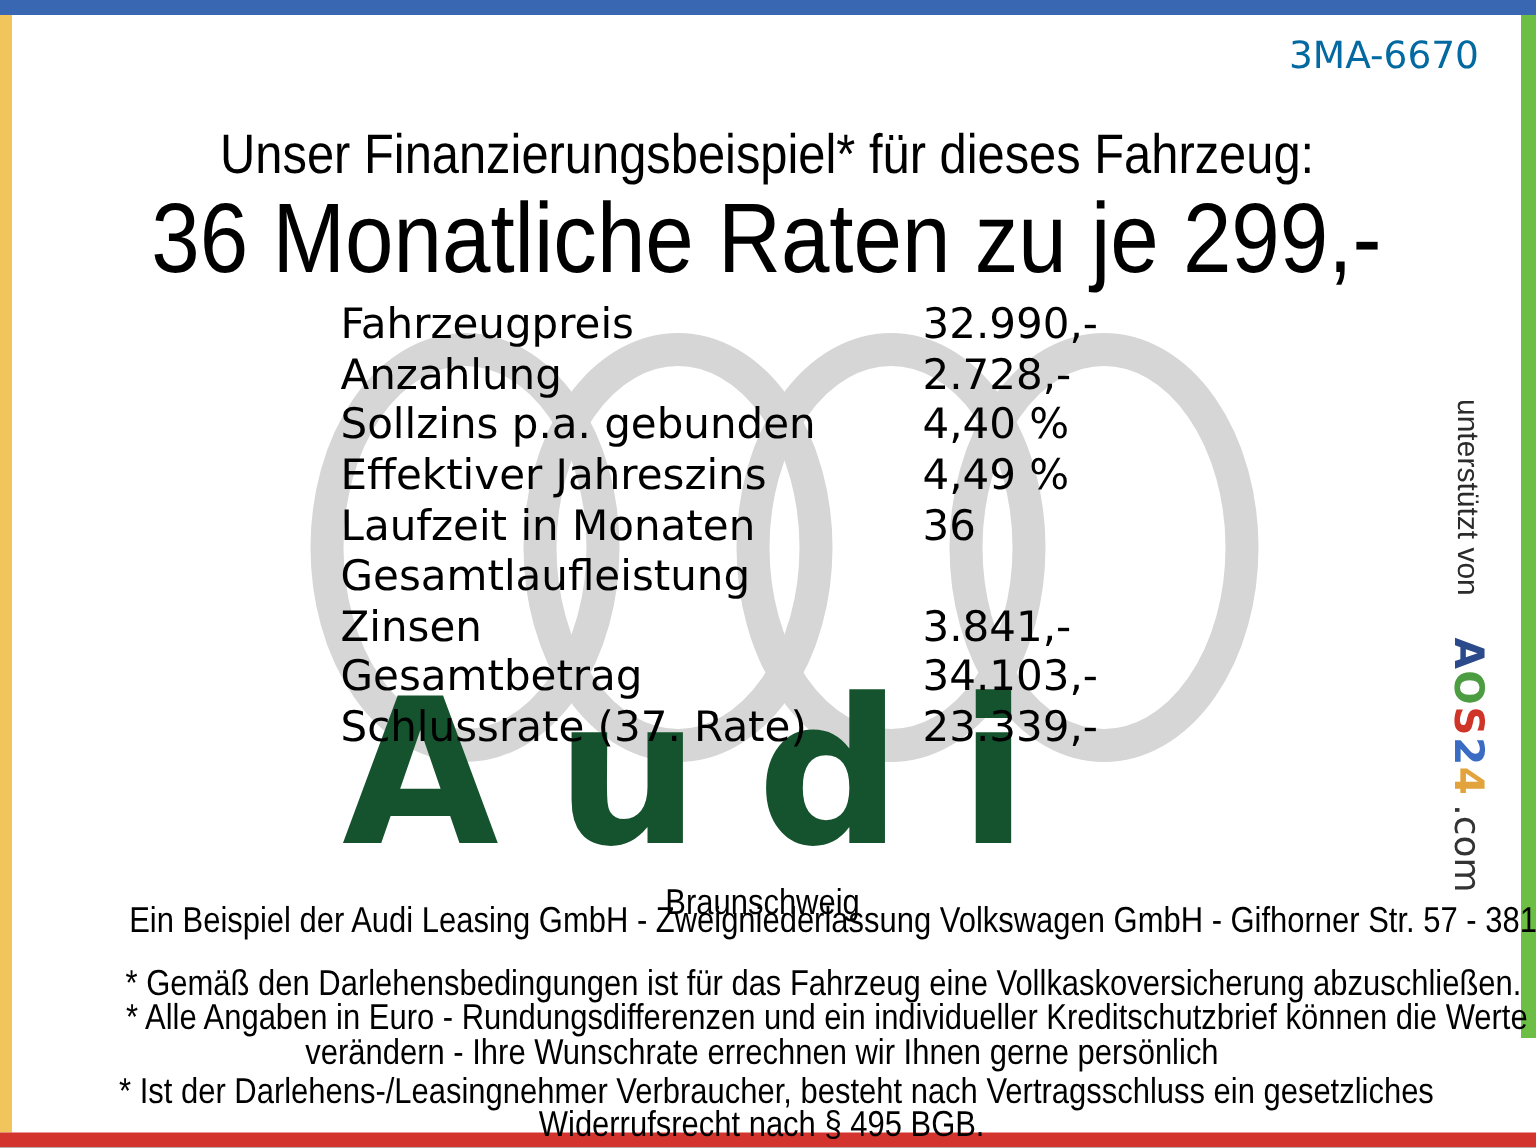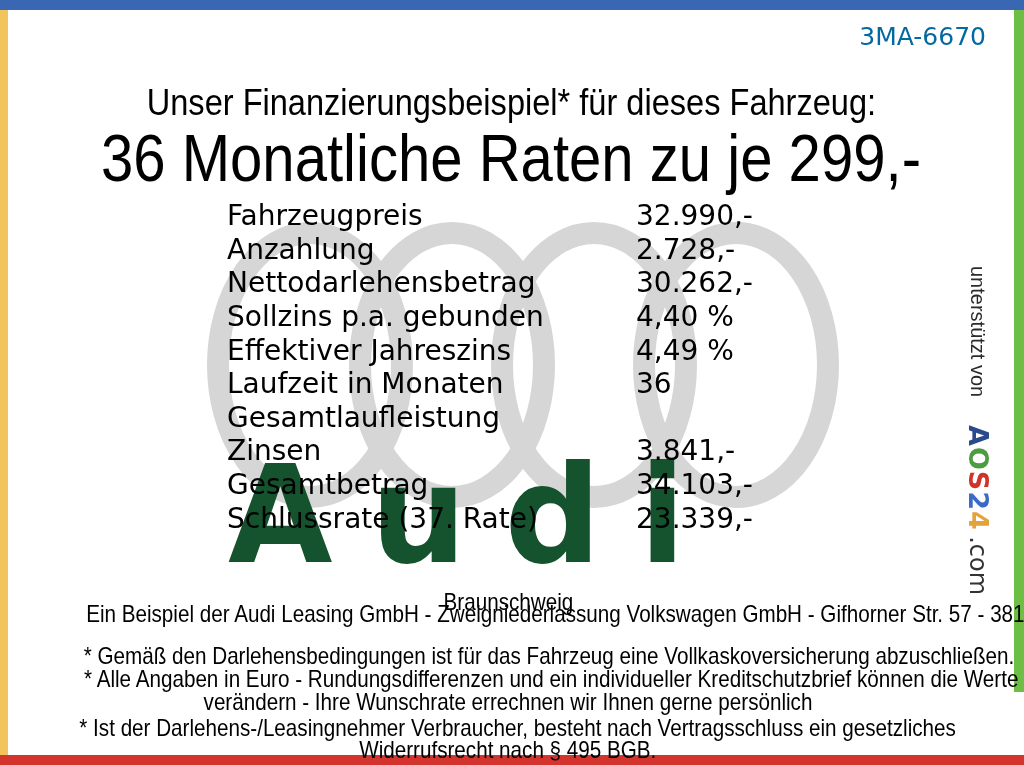--- a/index.html
+++ b/index.html
@@ -31,21 +31,21 @@
   
   .center-line { position:absolute; left:8px; width:1006px; text-align:center; z-index:2; white-space:nowrap; }
   .cond { display:inline-block; transform:scaleX(0.88); transform-origin:50% 50%; white-space:nowrap; }
   .title-1 { top:78px;  font-size:37px; line-height:50px; }
   .title-2 { top:124px; font-size:66px; line-height:68px; }
 
   
   .fin-table { position:absolute; left:227px; top:199px; z-index:2; font-family:"DejaVu Sans", sans-serif; }
   .fin-row { display:flex; height:33.6px; align-items:center; font-size:28px; }
   .fin-label { width:388px; }
-  .fin-value { white-space:nowrap;margin-left:21px; }
+  .fin-value { white-space:nowrap; }
 
   
   .foot-line { position:absolute; left:8px; width:1000px; text-align:center; z-index:2; font-size:24px; white-space:nowrap;margin-top:14px; }
   .foot-line .cond { transform:scaleX(0.86); }
 
   
   .side-vert {
     position:absolute; top:266px; right:30px; height:320px; z-index:2;
     writing-mode:vertical-rl; text-orientation:mixed;
     font-size:20px; color:#2b2b2b; white-space:nowrap;
@@ -89,24 +89,20 @@
   </div>
 
   <div class="fin-table">
     <div class="fin-row">
       <span class="fin-label">Fahrzeugpreis</span>
       <span class="fin-value">32.990,-</span>
     </div>
     <div class="fin-row">
       <span class="fin-label">Anzahlung</span>
       <span class="fin-value">2.728,-</span>
-    </div>
-    <div class="fin-row">
-      <span class="fin-label">Nettodarlehensbetrag</span>
-      <span class="fin-value">30.262,-</span>
     </div>
     <div class="fin-row">
       <span class="fin-label">Sollzins p.a. gebunden</span>
       <span class="fin-value">4,40 %</span>
     </div>
     <div class="fin-row">
       <span class="fin-label">Effektiver Jahreszins</span>
       <span class="fin-value">4,49 %</span>
     </div>
     <div class="fin-row">

